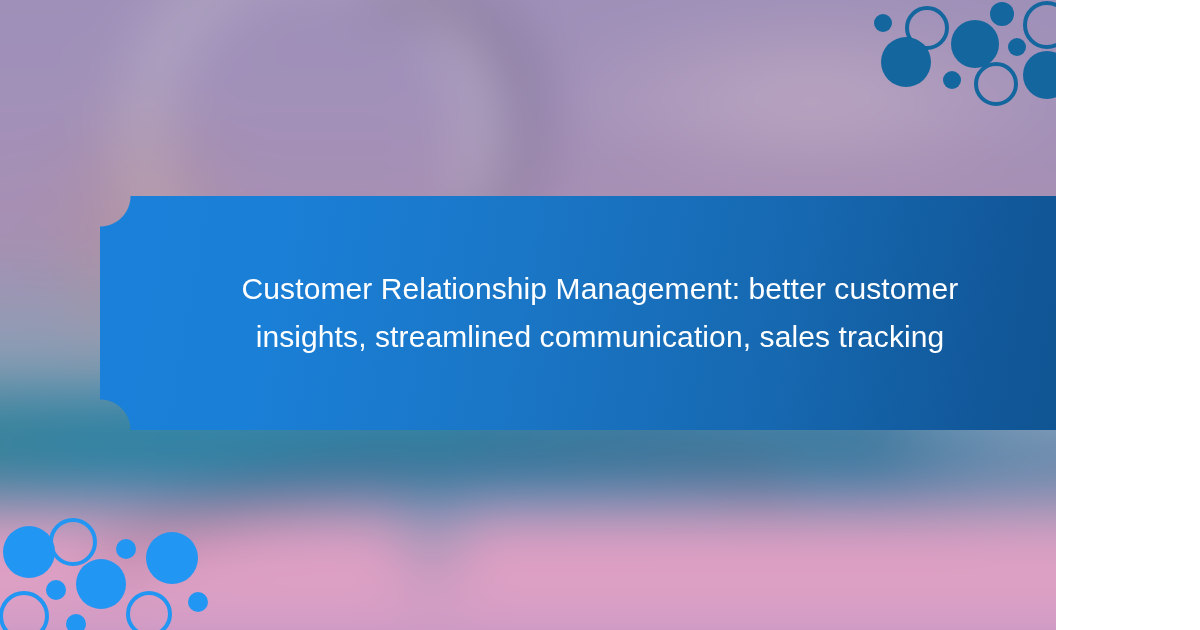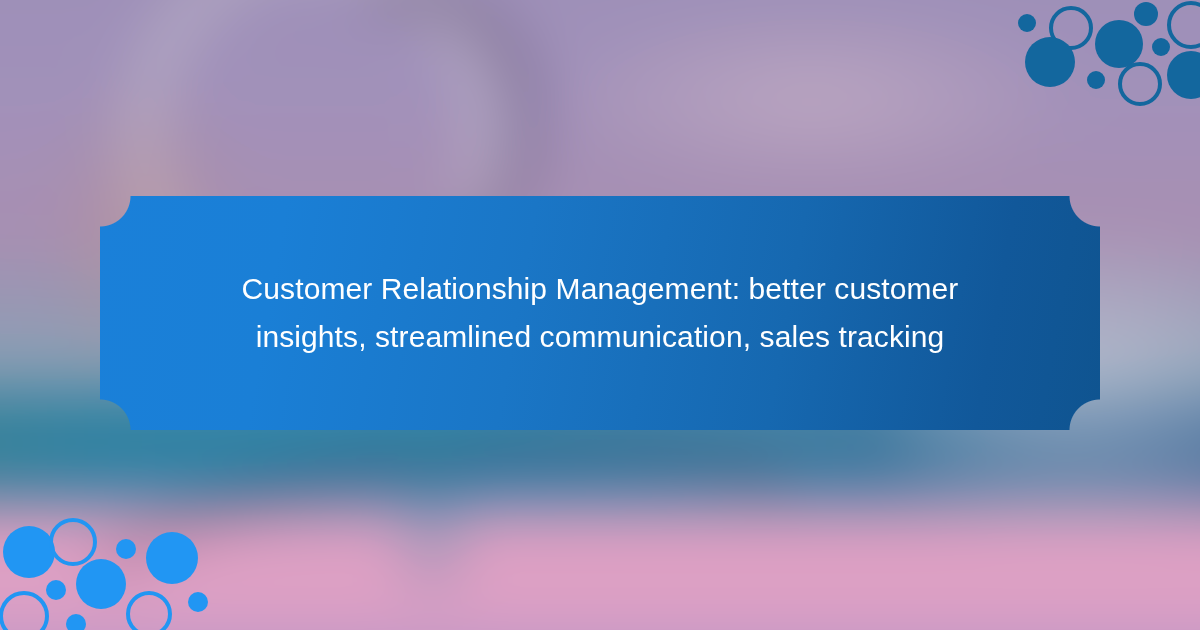--- a/index.html
+++ b/index.html
@@ -6,21 +6,21 @@
     margin: 0;
     padding: 0;
     width: 1200px;
     height: 630px;
     overflow: hidden;
     font-family: "Liberation Sans", sans-serif;
   }
 
   .canvas {
     position: relative;
-    width: 1200px;
+    width: 1056px;
     height: 630px;
     overflow: hidden;
     background: #0f172a;
   }
 
   
   .bg-photo {
     position: absolute;
     left: -60px;
     top: -60px;

